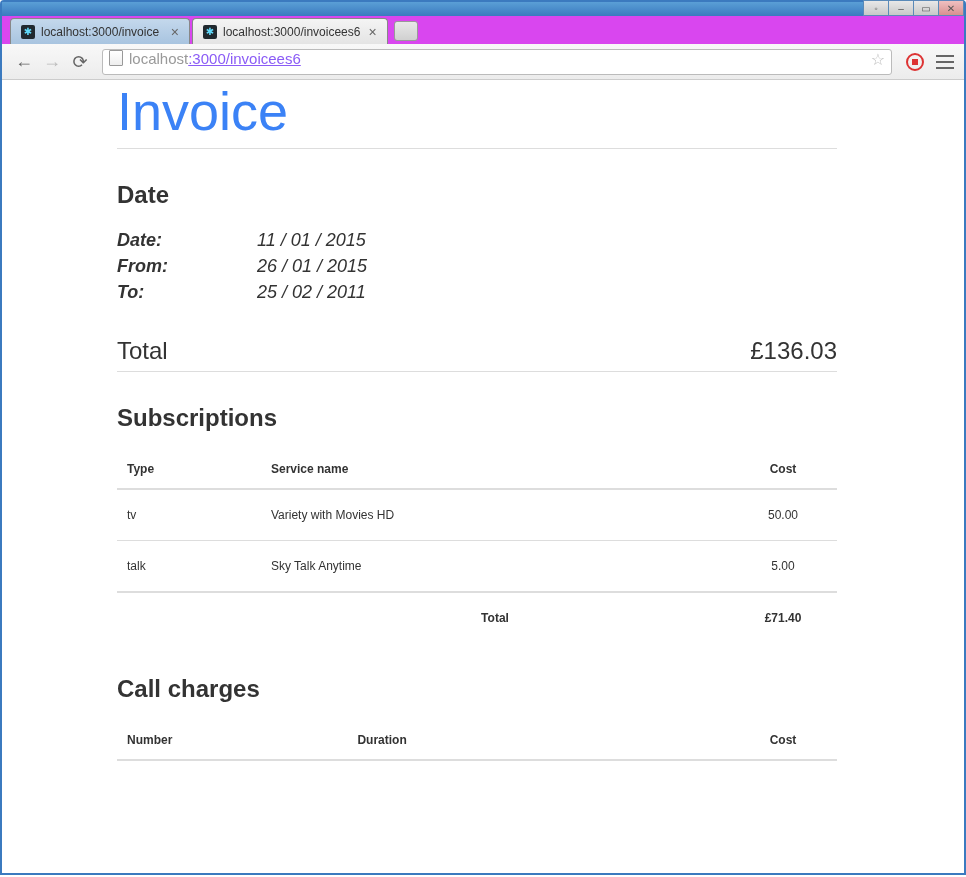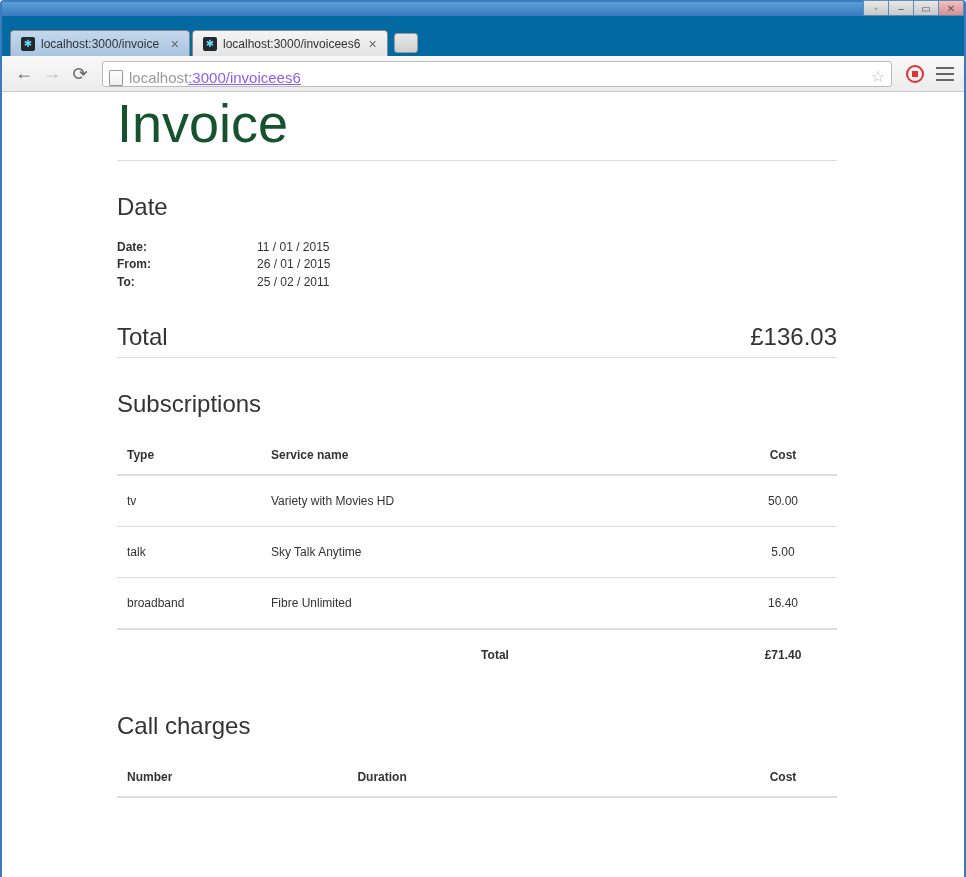--- a/index.html
+++ b/index.html
@@ -6,54 +6,54 @@
     body { font-family: Arial, Helvetica, sans-serif; background: #fff; }
     
     
     .window-frame { border: 2px solid #3b7abf; background: #3b7abf; border-radius: 4px 4px 0 0; }
     .titlebar { height: 14px; background: linear-gradient(#5a9fd6, #3b7abf); position: relative; }
     .titlebar-buttons { position: absolute; right: 0; top: -2px; display: flex; }
     .titlebar-btn { width: 26px; height: 16px; border: 1px solid #5a8ab8; background: linear-gradient(#e8e8e8, #c8c8c8); margin-left: -1px; display: flex; align-items: center; justify-content: center; font-size: 10px; color: #555; cursor: default; }
     .titlebar-btn.close { background: linear-gradient(#f0c0c0, #d89090); }
     
     
-    .tab-strip { background: #0369a1; height: 40px; display: flex; align-items: flex-end; padding-left: 8px; }
+    .tab-strip { background: #d946ef; height: 28px; display: flex; align-items: flex-end; padding-left: 8px; }
     .tab { height: 26px; background: linear-gradient(#f4f4f4, #e4e4e4); border-radius: 4px 4px 0 0; padding: 0 10px; display: flex; align-items: center; font-size: 12px; color: #333; margin-right: 2px; min-width: 180px; position: relative; border: 1px solid #888; border-bottom: none; }
     .tab.inactive { background: linear-gradient(#c4d8ec, #a8c4e0); }
     .tab-favicon { width: 14px; height: 14px; margin-right: 6px; background: #21292f; border-radius: 2px; display: inline-flex; align-items: center; justify-content: center; }
     .tab-favicon::after { content: '✱'; color: #61dafb; font-size: 10px; }
     .tab-text { flex: 1; white-space: nowrap; overflow: hidden; text-overflow: ellipsis; }
     .tab-close { margin-left: 8px; color: #666; font-size: 14px; cursor: pointer; }
     .new-tab { width: 24px; height: 20px; background: linear-gradient(#e8e8e8,#d0d0d0); border-radius: 3px; margin-left: 4px; margin-bottom: 3px; border: 1px solid #999; }
     
     
     .toolbar { background: linear-gradient(#f8f8f8, #ececec); height: 36px; display: flex; align-items: center; padding: 0 8px; border-bottom: 1px solid #ccc; }
     .nav-btn { width: 28px; height: 28px; display: flex; align-items: center; justify-content: center; color: #666; font-size: 18px; cursor: pointer; }
     .nav-btn.disabled { color: #bbb; }
-    .urlbar { flex: 1; height: 26px; background: #fff; border: 1px solid #bbb; border-radius: 3px; margin: 0 8px; display: flex; align-items: flex-end; padding: 0 6px; font-size: 15px; color: #333; }
+    .urlbar { flex: 1; height: 26px; background: #fff; border: 1px solid #bbb; border-radius: 3px; margin: 0 8px; display: flex; align-items: flex-start; padding: 0 6px; font-size: 15px; color: #333; }
     .urlbar .page-icon { width: 14px; height: 16px; margin-right: 6px; border: 1px solid #999; border-radius: 1px; background: linear-gradient(#fff,#eee); }
     .urlbar .host { color: #999; }
     .urlbar .path { color: #8b5cf6; text-decoration: underline; }
     .urlbar .star { margin-left: auto; color: #bbb; font-size: 16px; }
     .ext-icon { width: 18px; height: 18px; border-radius: 50%; border: 2px solid #d33; margin: 0 6px; display: flex; align-items: center; justify-content: center; }
     .ext-icon::after { content: ''; width: 6px; height: 6px; background: #d33; }
     .hamburger { width: 22px; height: 18px; display: flex; flex-direction: column; justify-content: space-between; padding: 2px; cursor: pointer; margin-left: 4px; }
     .hamburger span { display: block; height: 2px; background: #666; }
     
     
     .viewport { background: #fff; height: 793px; overflow-y: scroll; position: relative; }
     .viewport::-webkit-scrollbar { width: 16px; }
     .viewport::-webkit-scrollbar-track { background: #f0f0f0; }
     .viewport::-webkit-scrollbar-thumb { background: #c0c0c0; border: 1px solid #a0a0a0; }
     
     .content { width: 720px; margin: 0 auto 0 115px; padding-top: 0; color: #333; }
-    .content h1 { font-size: 54px; font-weight: 400; color: #14532d; margin: 0 0 18px 0; border-bottom: 1px solid #ddd; padding-bottom: 6px; }
-    .content h2 { font-size: 24px; font-weight: 400; margin: 32px 0 18px 0; }
+    .content h1 { font-size: 54px; font-weight: 400; color: #3b82f6; margin: 0 0 18px 0; border-bottom: 1px solid #ddd; padding-bottom: 6px; }
+    .content h2 { font-size: 24px; font-weight: 700; margin: 32px 0 18px 0; }
     
-    .kv { display: flex; font-size: 12px; line-height: 1.45; }
+    .kv { display: flex; font-size: 18px; line-height: 1.45; font-style: italic; }
     .kv .k { width: 140px; font-weight: 700; }
     .kv .v { color: #333; text-align: right; }
     
     .total-row { display: flex; justify-content: space-between; align-items: center; font-size: 24px; font-weight: 400; margin-top: 32px; border-bottom: 1px solid #ddd; padding-bottom: 6px; }
     
     table { width: 100%; border-collapse: collapse; margin-top: 8px; font-size: 12px; }
     th { text-align: left; font-weight: 700; padding: 12px 10px; border-bottom: 2px solid #ddd; }
     th.right, td.right { text-align: center; }
     td { padding: 18px 10px; border-bottom: 1px solid #ddd; color: #333; }
     tfoot td { font-weight: 700; border-top: 2px solid #ddd; border-bottom: none; }
@@ -140,25 +140,20 @@
           <tr>
             <td>tv</td>
             <td>Variety with Movies HD</td>
             <td class="right">50.00</td>
           </tr>
           <tr>
             <td>talk</td>
             <td>Sky Talk Anytime</td>
             <td class="right">5.00</td>
           </tr>
-          <tr>
-            <td>broadband</td>
-            <td>Fibre Unlimited</td>
-            <td class="right">16.40</td>
-          </tr>
         </tbody>
         <tfoot>
           <tr>
             <td></td>
             <td class="right">Total</td>
             <td class="right">£71.40</td>
           </tr>
         </tfoot>
       </table>
 

